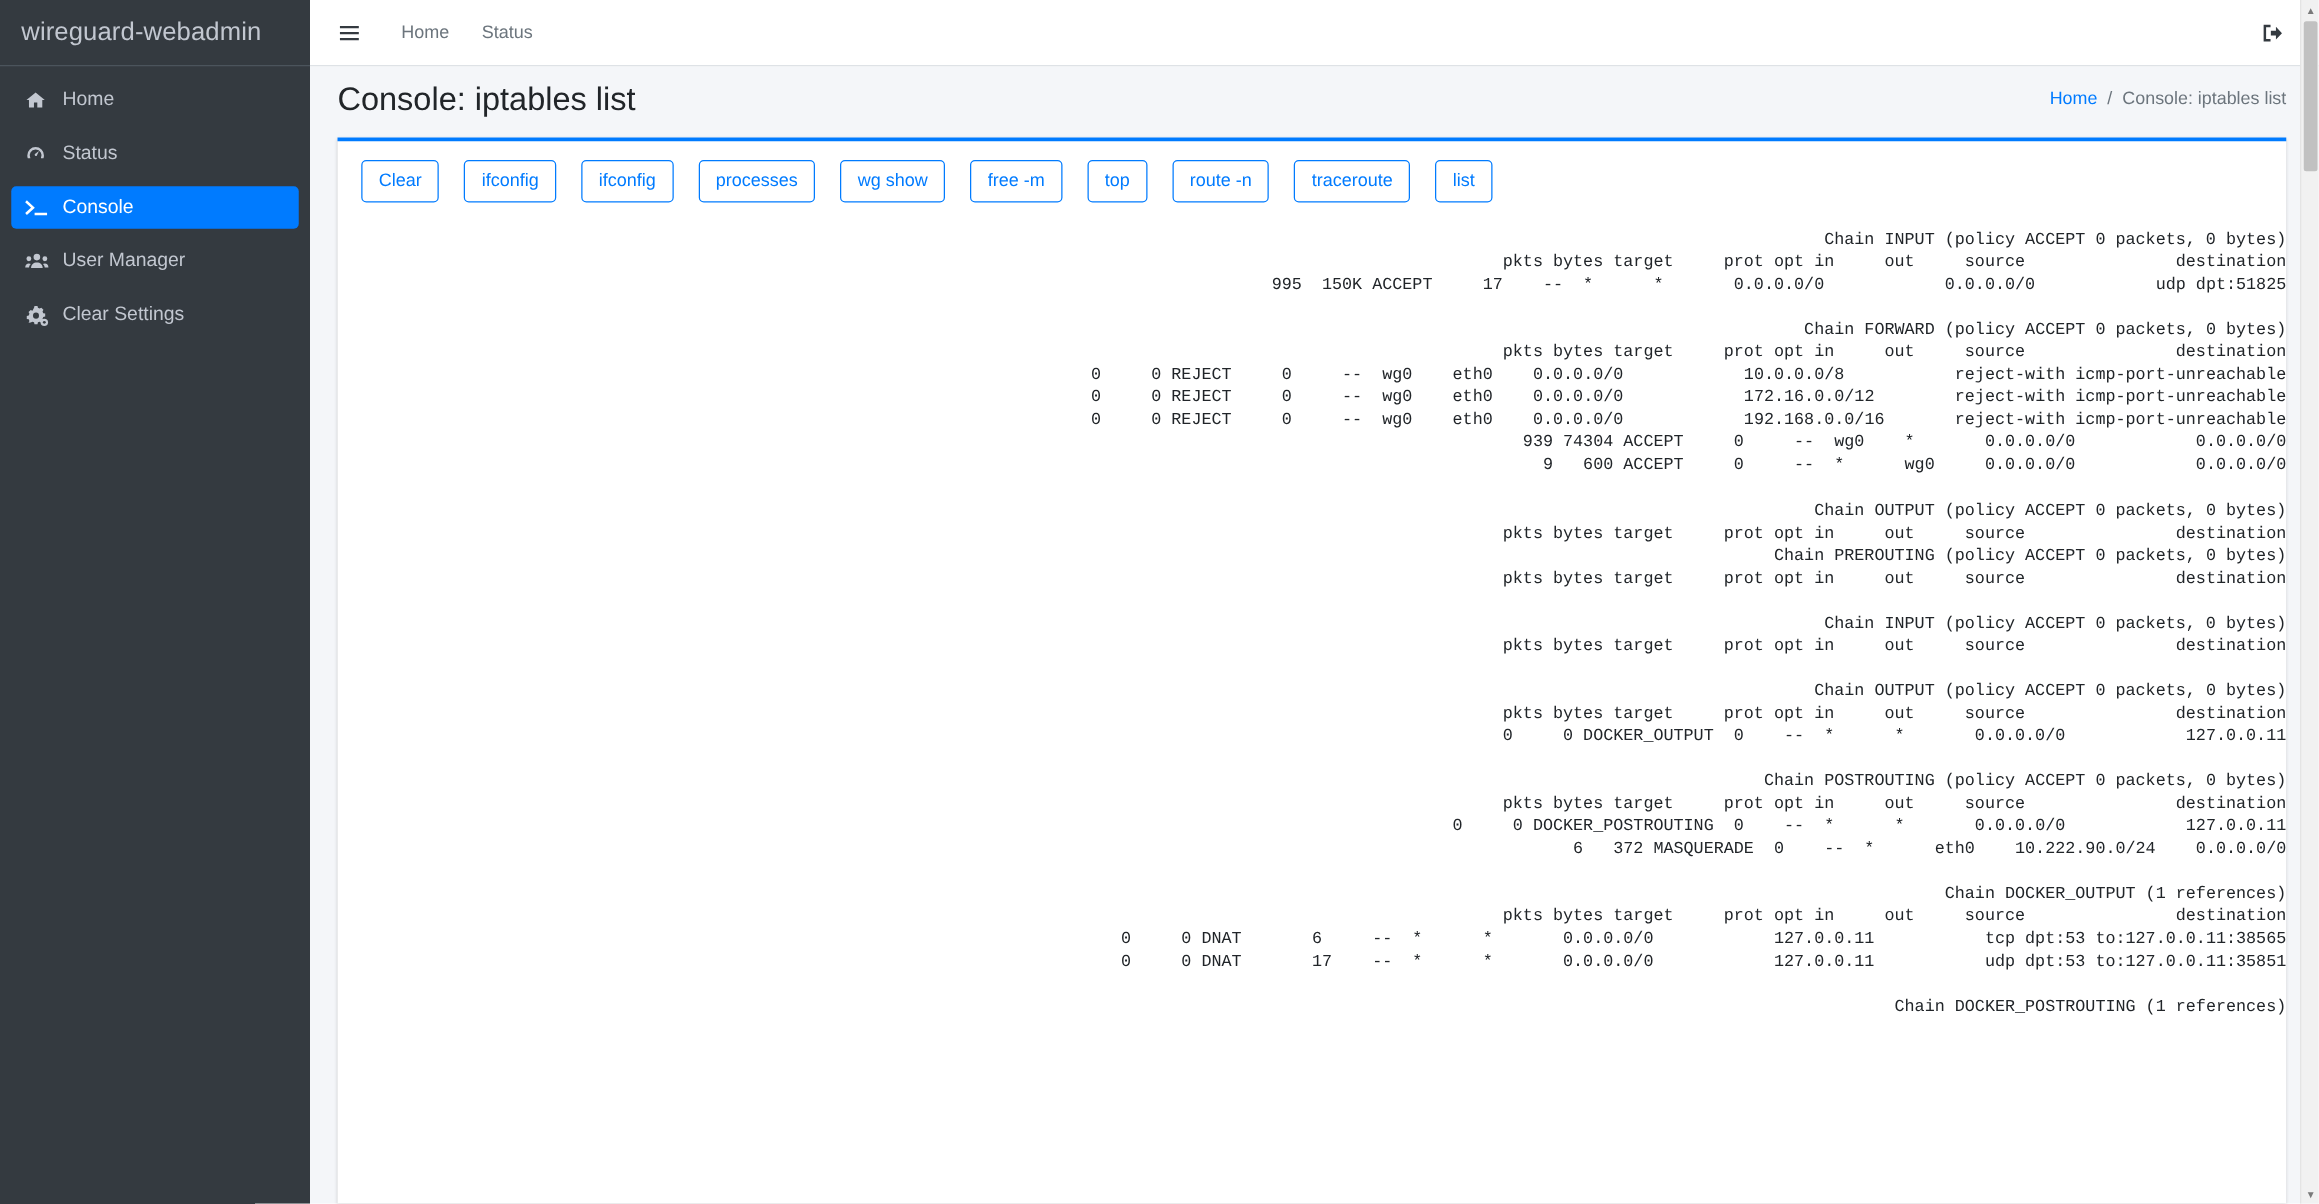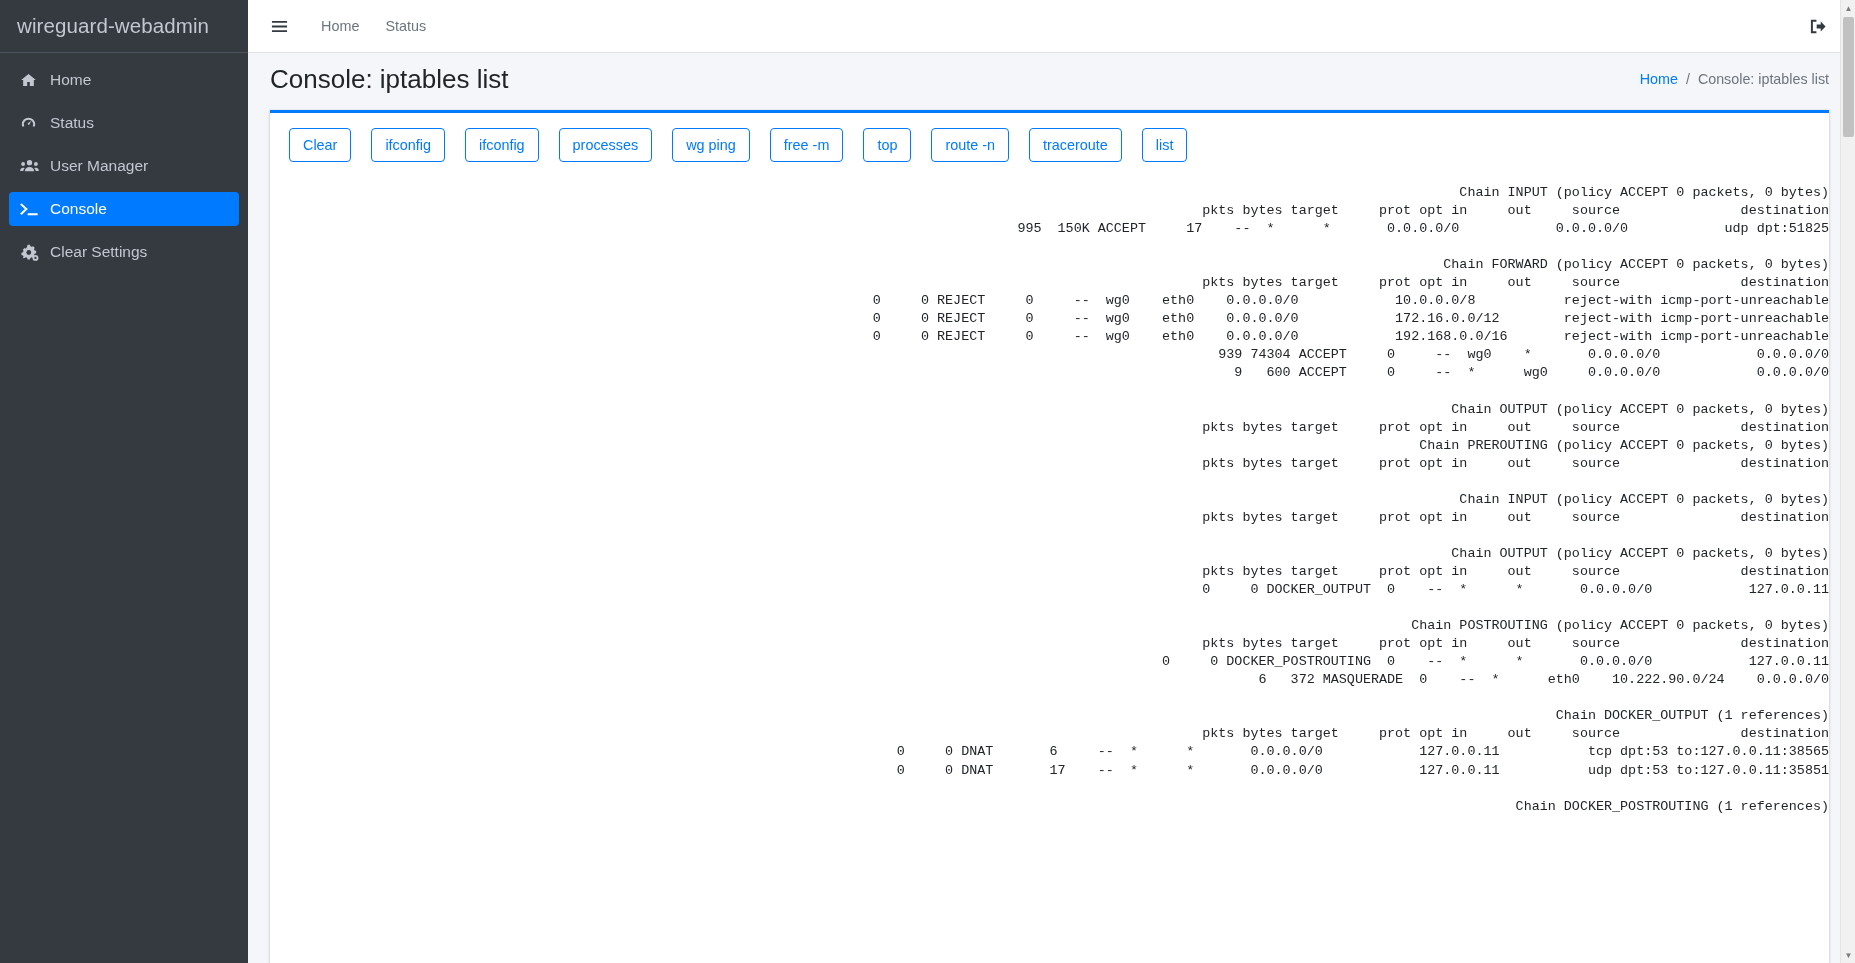--- a/index.html
+++ b/index.html
@@ -179,44 +179,44 @@
       <div class="navitem">
         <span class="navicon">
           <svg width="17" height="16" viewBox="0 0 24 24" fill="#c2c7d0">
               <path d="M12 4a10 10 0 0 0-10 10 10 10 0 0 0 .6 3.4h3.1A7 7 0 0 1 12 7a7 7 0 0 1 6.3 10.4h3.1A10 10 0 0 0 22 14 10 10 0 0 0 12 4zm4 4.6-4.8 3.6a1.6 1.6 0 0 0 2 2.4z"></path>
             </svg>
         </span>
         <span class="navlabel">Status</span>
       </div>
 
 
+      <div class="navitem active">
+        <span class="navicon">
+          <svg width="19" height="15" viewBox="0 0 24 18" fill="none" stroke="#ffffff" stroke-width="2.6" stroke-linecap="square" stroke-linejoin="miter">
+              <path d="M2 3 L8 8.5 L2 14"></path>
+              <path d="M11 15 H21"></path>
+            </svg>
+        </span>
+        <span class="navlabel">Console</span>
+      </div>
+
       <div class="navitem">
         <span class="navicon">
           <svg width="19" height="16" viewBox="0 0 26 24" fill="#c2c7d0">
               <circle cx="13" cy="7" r="4"></circle>
               <path d="M6 20c0-4.2 3.1-6.6 7-6.6s7 2.4 7 6.6z"></path>
               <circle cx="3.4" cy="9" r="2.9"></circle>
               <path d="M-1 19.5c0-2.9 2-4.7 4.4-4.7.9 0 1.7.2 2.4.6-1.3 1.1-2 2.6-2.2 4.1z"></path>
               <circle cx="22.6" cy="9" r="2.9"></circle>
               <path d="M27 19.5c0-2.9-2-4.7-4.4-4.7-.9 0-1.7.2-2.4.6 1.3 1.1 2 2.6 2.2 4.1z"></path>
             </svg>
         </span>
         <span class="navlabel">User Manager</span>
       </div>
 
-      <div class="navitem active">
-        <span class="navicon">
-          <svg width="19" height="15" viewBox="0 0 24 18" fill="none" stroke="#ffffff" stroke-width="2.6" stroke-linecap="square" stroke-linejoin="miter">
-              <path d="M2 3 L8 8.5 L2 14"></path>
-              <path d="M11 15 H21"></path>
-            </svg>
-        </span>
-        <span class="navlabel">Console</span>
-      </div>
-
       <div class="navitem">
         <span class="navicon">
           <svg width="19" height="17" viewBox="0 0 26 24" fill="#c2c7d0">
             <path d="M9.8 3.2l.5-2.2h3.4l.5 2.2 1.8.8 2-1 2.4 2.4-1 2 .8 1.8 2.2.5v3.4l-2.2.5-.8 1.8 1 2-2.4 2.4-2-1-1.8.8-.5 2.2h-3.4l-.5-2.2-1.8-.8-2 1L3.6 20l1-2-.8-1.8-2.2-.5v-3.4l2.2-.5.8-1.8-1-2L6 5.6l2 1z"></path>
             <circle cx="12" cy="12" r="3.4" fill="#343a40"></circle>
             <circle cx="21.4" cy="19.6" r="4.2" fill="#c2c7d0"></circle>
             <circle cx="21.4" cy="19.6" r="1.6" fill="#343a40"></circle>
           </svg>
         </span>
         <span class="navlabel">Clear Settings</span>
@@ -252,21 +252,21 @@
         <span class="bc-current">Console: iptables list</span>
       </div>
     </div>
 
     <section id="card">
       <div id="btnrow">
         <button class="cbtn">Clear</button>
         <button class="cbtn">ifconfig</button>
         <button class="cbtn">ifconfig</button>
         <button class="cbtn">processes</button>
-        <button class="cbtn">wg ping</button>
+        <button class="cbtn">wg show</button>
         <button class="cbtn">free -m</button>
         <button class="cbtn">top</button>
         <button class="cbtn">route -n</button>
         <button class="cbtn">traceroute</button>
         <button class="cbtn">list</button>
       </div>
 
       <div id="terminal">
         <pre id="term-pre">Chain INPUT (policy ACCEPT 0 packets, 0 bytes)
  pkts bytes target     prot opt in     out     source               destination

